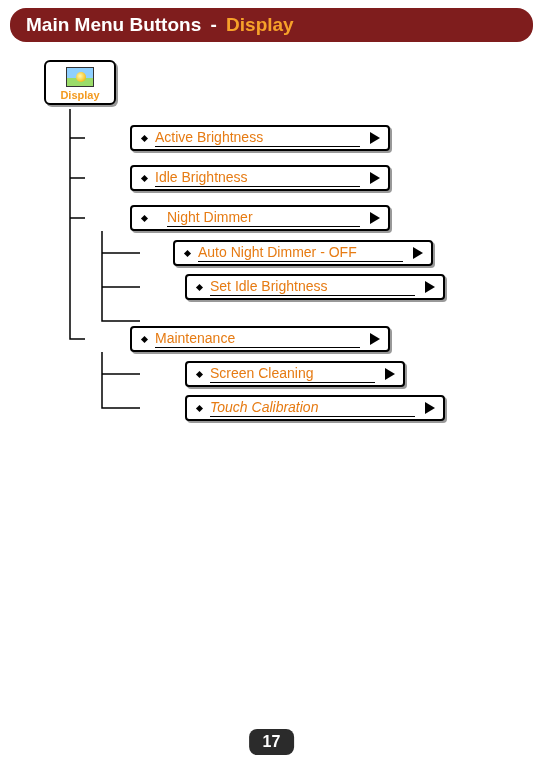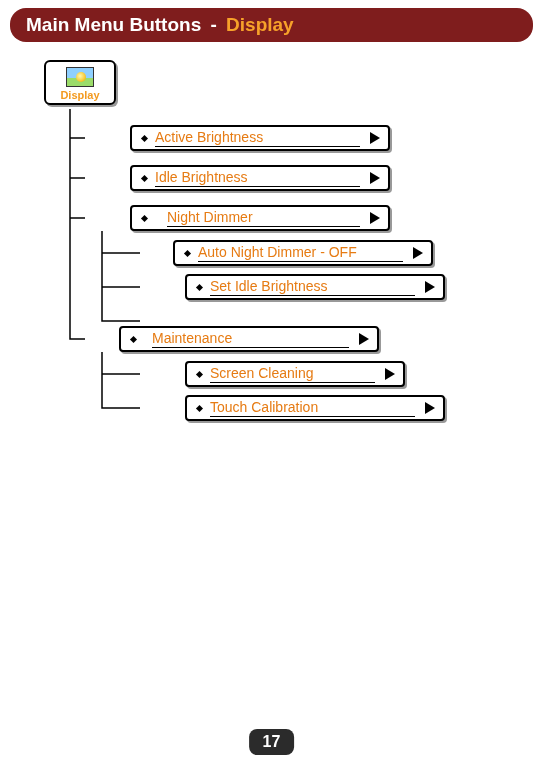--- a/index.html
+++ b/index.html
@@ -173,33 +173,33 @@
     <span class="arrow"></span>
   </div>
 
   <div class="item orange" style="left:100px; top:214px; width:260px;padding-left:10px;">
     <span class="diamond"></span>
     <span class="text">Set Idle Brightness</span>
     <span class="arrow"></span>
   </div>
 
 
-  <div class="item orange" style="left:34px; top:266px; width:260px;gap:8px;">
+  <div class="item orange" style="left:45px; top:266px; width:260px;">
     <span class="diamond"></span>
     <span class="text">Maintenance</span>
     <span class="arrow"></span>
   </div>
 
   <div class="item orange" style="left:100px; top:301px; width:220px;">
     <span class="diamond"></span>
     <span class="text">Screen Cleaning</span>
     <span class="arrow"></span>
   </div>
 
-  <div class="item orange" style="left:100px; top:335px; width:260px;">
+  <div class="item orange" style="left:100px; top:335px; width:260px;font-style:italic;">
     <span class="diamond"></span>
     <span class="text">Touch Calibration</span>
     <span class="arrow"></span>
   </div>
 
 </div>
 
 <div class="page-num">17</div>
 
 </body></html>

